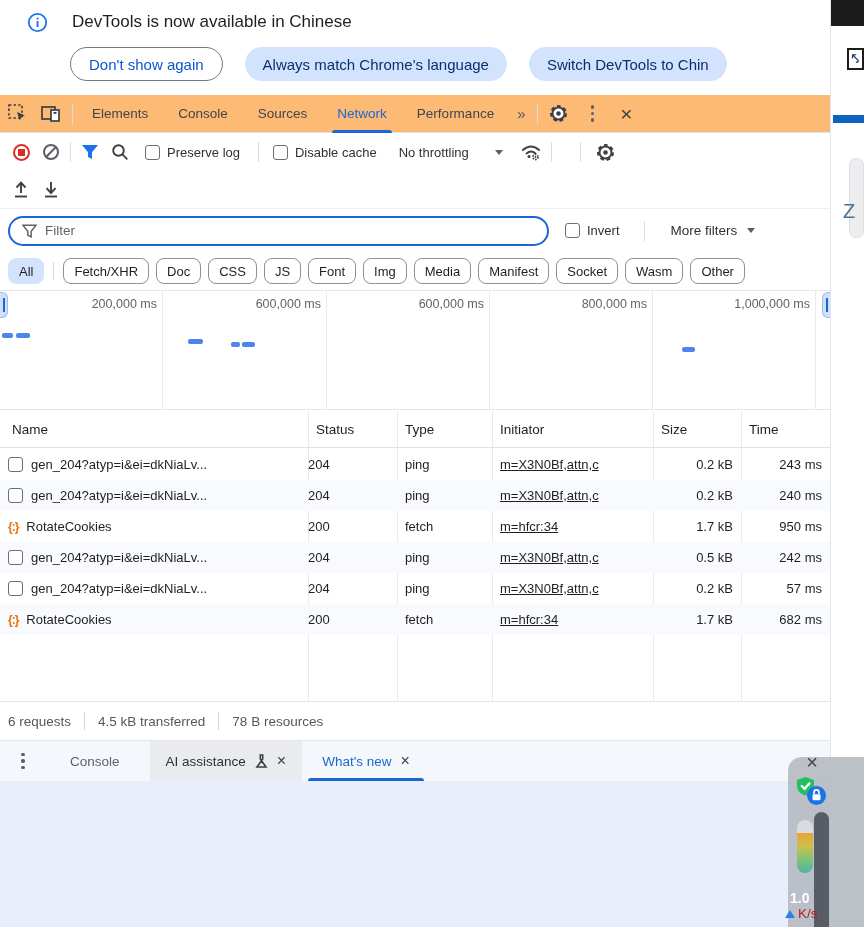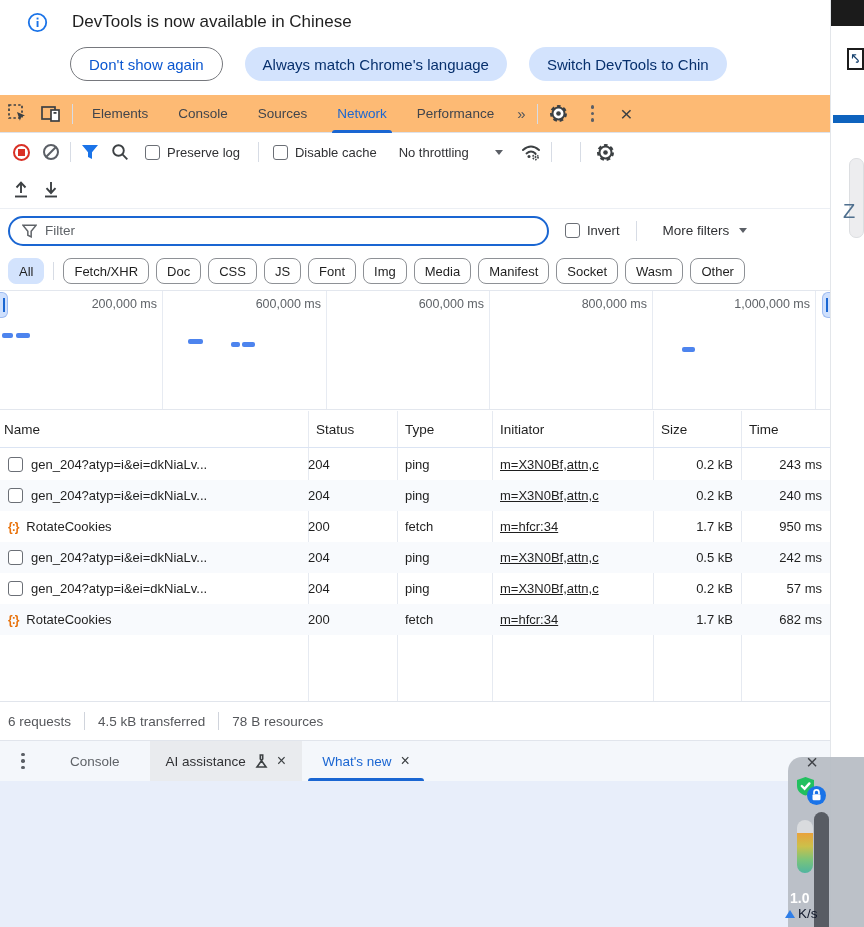--- a/index.html
+++ b/index.html
@@ -112,21 +112,21 @@
   .overlay-panel { position:absolute; left:788px; top:757px; width:76px; height:170px; background:rgba(183,188,196,0.93); border-radius:14px 0 0 0; z-index:5; }
   .drawer-close { position:absolute; left:800px; top:750px; width:24px; height:24px; display:flex; align-items:center; justify-content:center; font-size:20px; color:#3f4247; cursor:pointer; z-index:7; }
   .shield-badge { position:absolute; left:796px; top:776px; z-index:6; }
   .lock-badge { position:absolute; left:807px; top:786px; z-index:7; }
   .meter-dark-bar { position:absolute; left:814px; top:812px; width:15px; height:115px; background:#585c64; border-radius:8px 8px 0 0; z-index:6; }
   .meter-gauge { position:absolute; left:797px; top:820px; width:16px; height:53px; border-radius:8px; overflow:hidden; z-index:6; }
   .meter-gauge .cap { height:13px; background:#d9dbde; }
   .meter-gauge .grad { height:40px; background:linear-gradient(#e9a23b,#ccc04a,#7cc479,#4fb5a0); }
   .meter-value { position:absolute; left:790px; top:890px; width:26px; font-size:14px; font-weight:bold; color:#fff; z-index:6; }
   .meter-unit { position:absolute; left:785px; top:906px; display:flex; align-items:center; gap:3px; z-index:6; }
-  .meter-unit span { font-size:13.5px; color:#0f172a; }
+  .meter-unit span { font-size:13.5px; color:#b91c1c; }
   .up-arrow { width:0; height:0; border-left:5px solid transparent; border-right:5px solid transparent; border-bottom:8px solid #2f7ee8; }
 
   svg { display:block; }
 </style>
 </head>
 <body>
 
 <div id="app">
 
   <div class="page-strip">
@@ -261,21 +261,21 @@
 
     <div class="filter-row">
       <div class="filter-pill">
         <svg width="15" height="14" viewBox="0 0 18 16">
             <path d="M1 1 H17 L11 8.2 V15 L7 13 V8.2 Z" fill="none" stroke="#5f6368" stroke-width="1.8"></path>
           </svg>
         <input type="text" placeholder="Filter" style="">
       </div>
       <div class="invert-wrap">
         <span class="chk"></span>
-        <span class="tb-label" style="margin-right:0">Invert</span>
+        <span class="tb-label" style="margin-right:8px">Invert</span>
       </div>
       <div class="vdiv" style="margin-left:16px"></div>
       <div class="more-filters">
         <span>More filters</span>
         <span class="caret-down"></span>
       </div>
     </div>
 
     <div class="chips-row">
       <div class="chip active">All</div>
@@ -320,21 +320,21 @@
 
     <div class="ntable">
       <div class="col-divs">
         <div class="cd" style="left:308px"></div>
         <div class="cd" style="left:397px"></div>
         <div class="cd" style="left:492px"></div>
         <div class="cd" style="left:653px"></div>
         <div class="cd" style="left:741px"></div>
       </div>
       <div class="thead">
-        <div class="th" style="left:4px">Name</div>
+        <div class="th" style="left:12px">Name</div>
         <div class="th" style="left:316px">Status</div>
         <div class="th" style="left:405px">Type</div>
         <div class="th" style="left:500px">Initiator</div>
         <div class="th" style="left:661px">Size</div>
         <div class="th" style="left:749px">Time</div>
       </div>
 
       <div class="nrow" style="top:38px">
         <div class="cell c-name">
             <span class="chk"></span>

